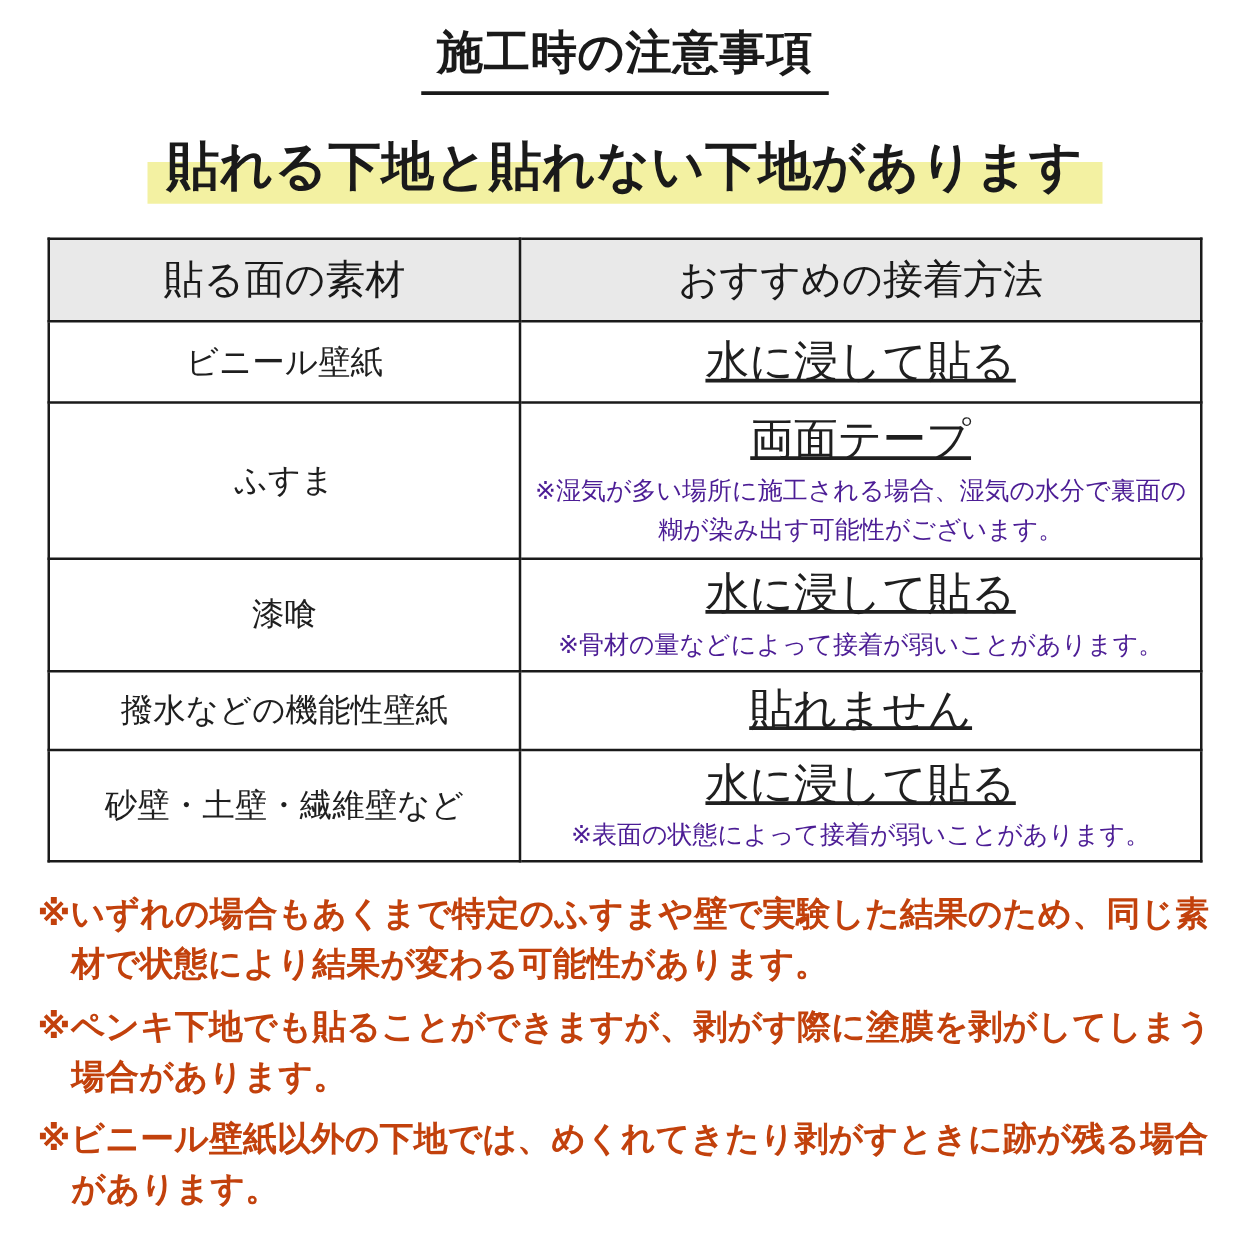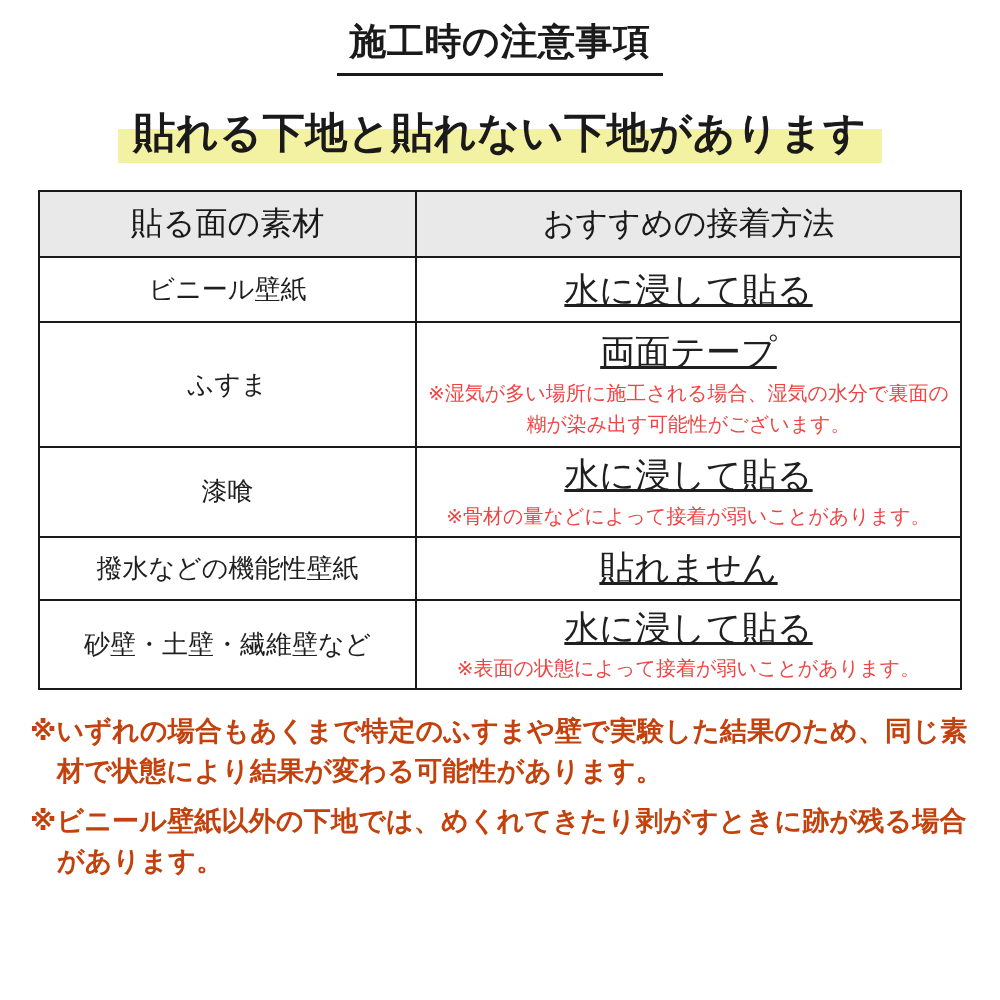--- a/index.html
+++ b/index.html
@@ -93,21 +93,21 @@
     font-size: 35px;
     font-weight: 500;
     line-height: 1.3;
     color: #1f1f1f;
     text-decoration: underline;
   }
   .method-note {
     font-size: 20px;
     font-weight: 400;
     line-height: 1.55;
-    color: #ef4444;
+    color: #4c1d95;
     margin-top: 3px;
   }
   .method-note:empty { display: none; }
 
   
   .footnotes {
     position: absolute;
     top: 712px;
     left: 30px;
     width: 944px;
@@ -182,16 +182,17 @@
         <td class="method">
             <div class="method-main">水に浸して貼る</div>
             <div class="method-note">※表面の状態によって接着が弱いことがあります。</div>
           </td>
       </tr>
     </tbody>
   </table>
 
   <ul class="footnotes">
     <li>※いずれの場合もあくまで特定のふすまや壁で実験した結果のため、同じ素材で状態により結果が変わる可能性があります。</li>
+    <li>※ペンキ下地でも貼ることができますが、剥がす際に塗膜を剥がしてしまう場合があります。</li>
     <li>※ビニール壁紙以外の下地では、めくれてきたり剥がすときに跡が残る場合があります。</li>
   </ul>
 
 </div>
 
 </body></html>

